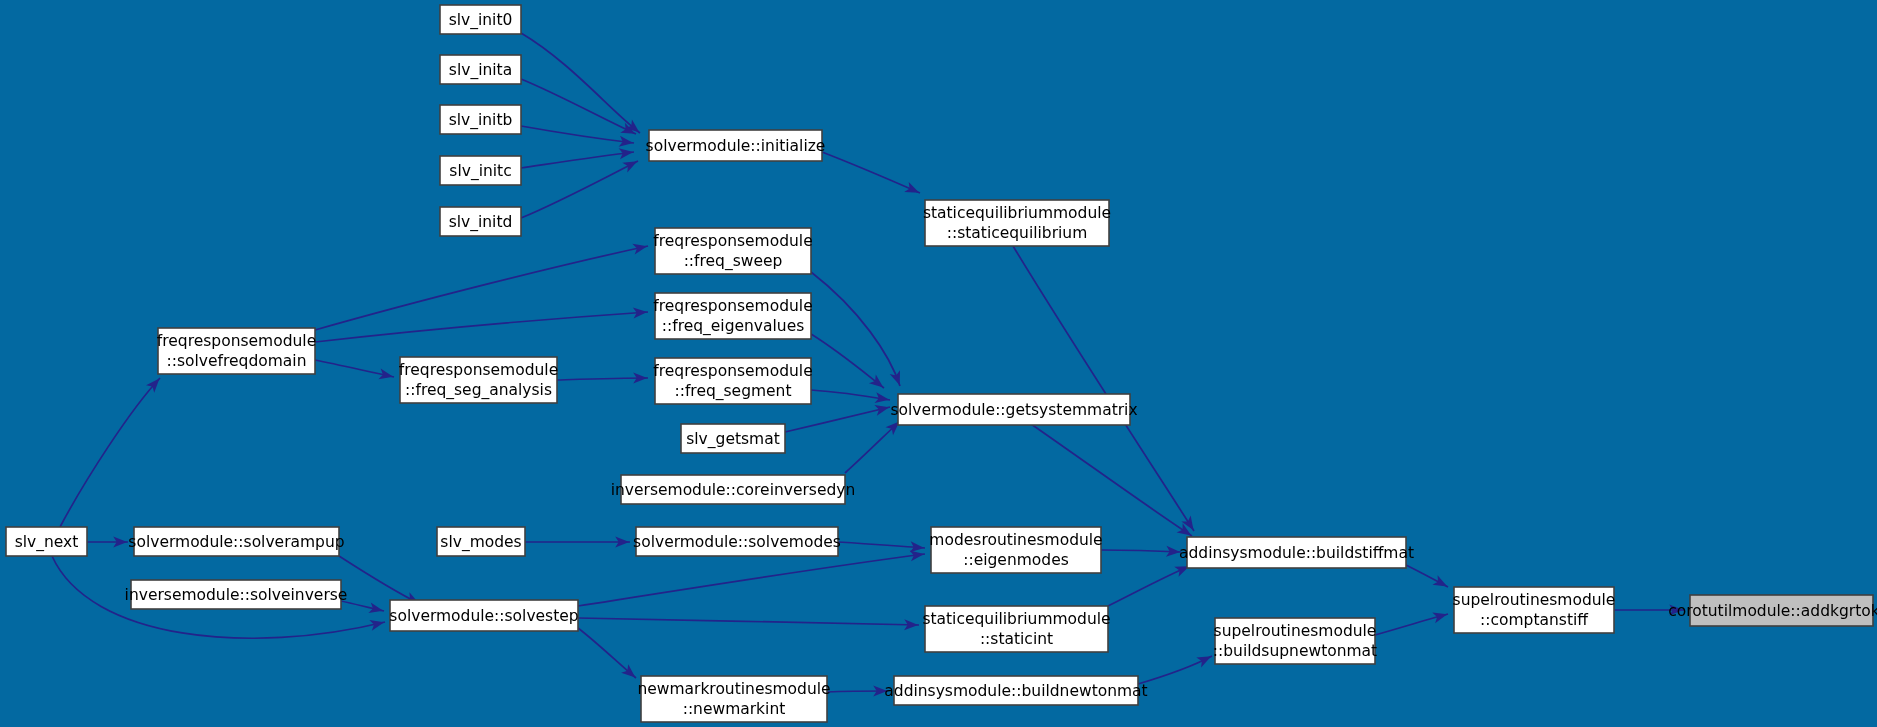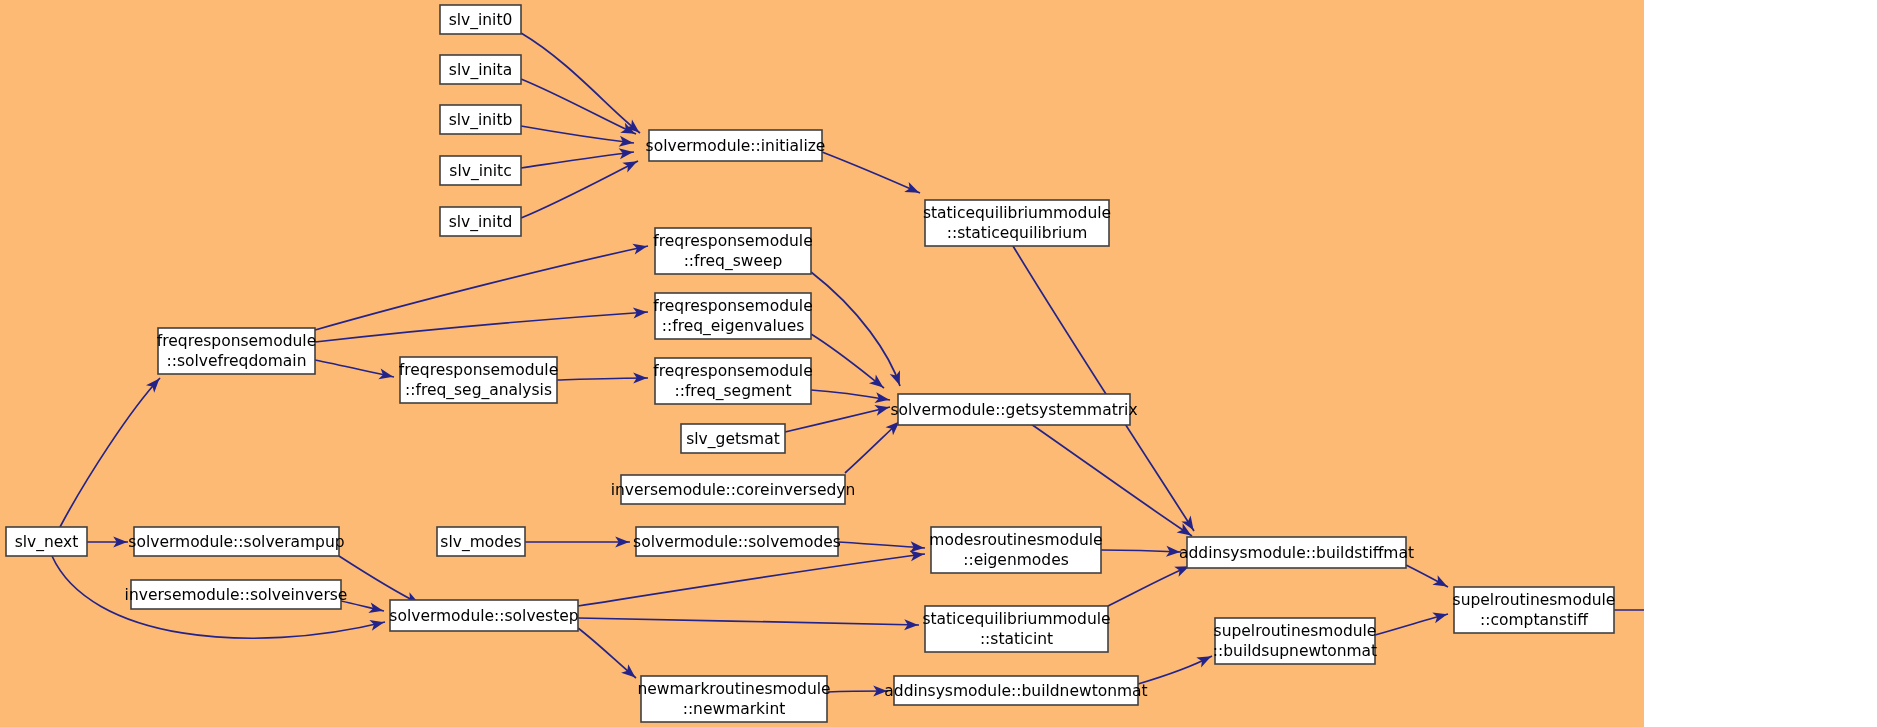--- a/index.html
+++ b/index.html
@@ -1,17 +1,17 @@
 <!DOCTYPE html>
 <html><head>
 <meta charset="utf-8">
 <style>
   html,body{margin:0;padding:0;background:#ffffff;}
   body{font-family:"DejaVu Sans","Liberation Sans",sans-serif;}
-  #canvas{position:relative;width:1644px;height:727px;background:#fdba74;overflow:hidden;}
+  #canvas{position:relative;width:1877px;height:727px;background:#0369a1;overflow:hidden;}
   svg#graph{position:absolute;left:0;top:0;width:1877px;height:727px;}
   .node-rect{fill:#ffffff;stroke:#404040;stroke-width:1.6;}
   .node-rect.highlight{fill:#bfbfbf;stroke:#404040;stroke-width:1.6;}
   .node-label{font-family:"DejaVu Sans","Liberation Sans",sans-serif;font-size:15.5px;fill:#000000;text-anchor:middle;dominant-baseline:middle;}
   .edge{fill:none;stroke:#23238a;stroke-width:1.7;}
   .arrowhead{fill:#23238a;stroke:none;}
 </style>
 </head>
 <body>
 

